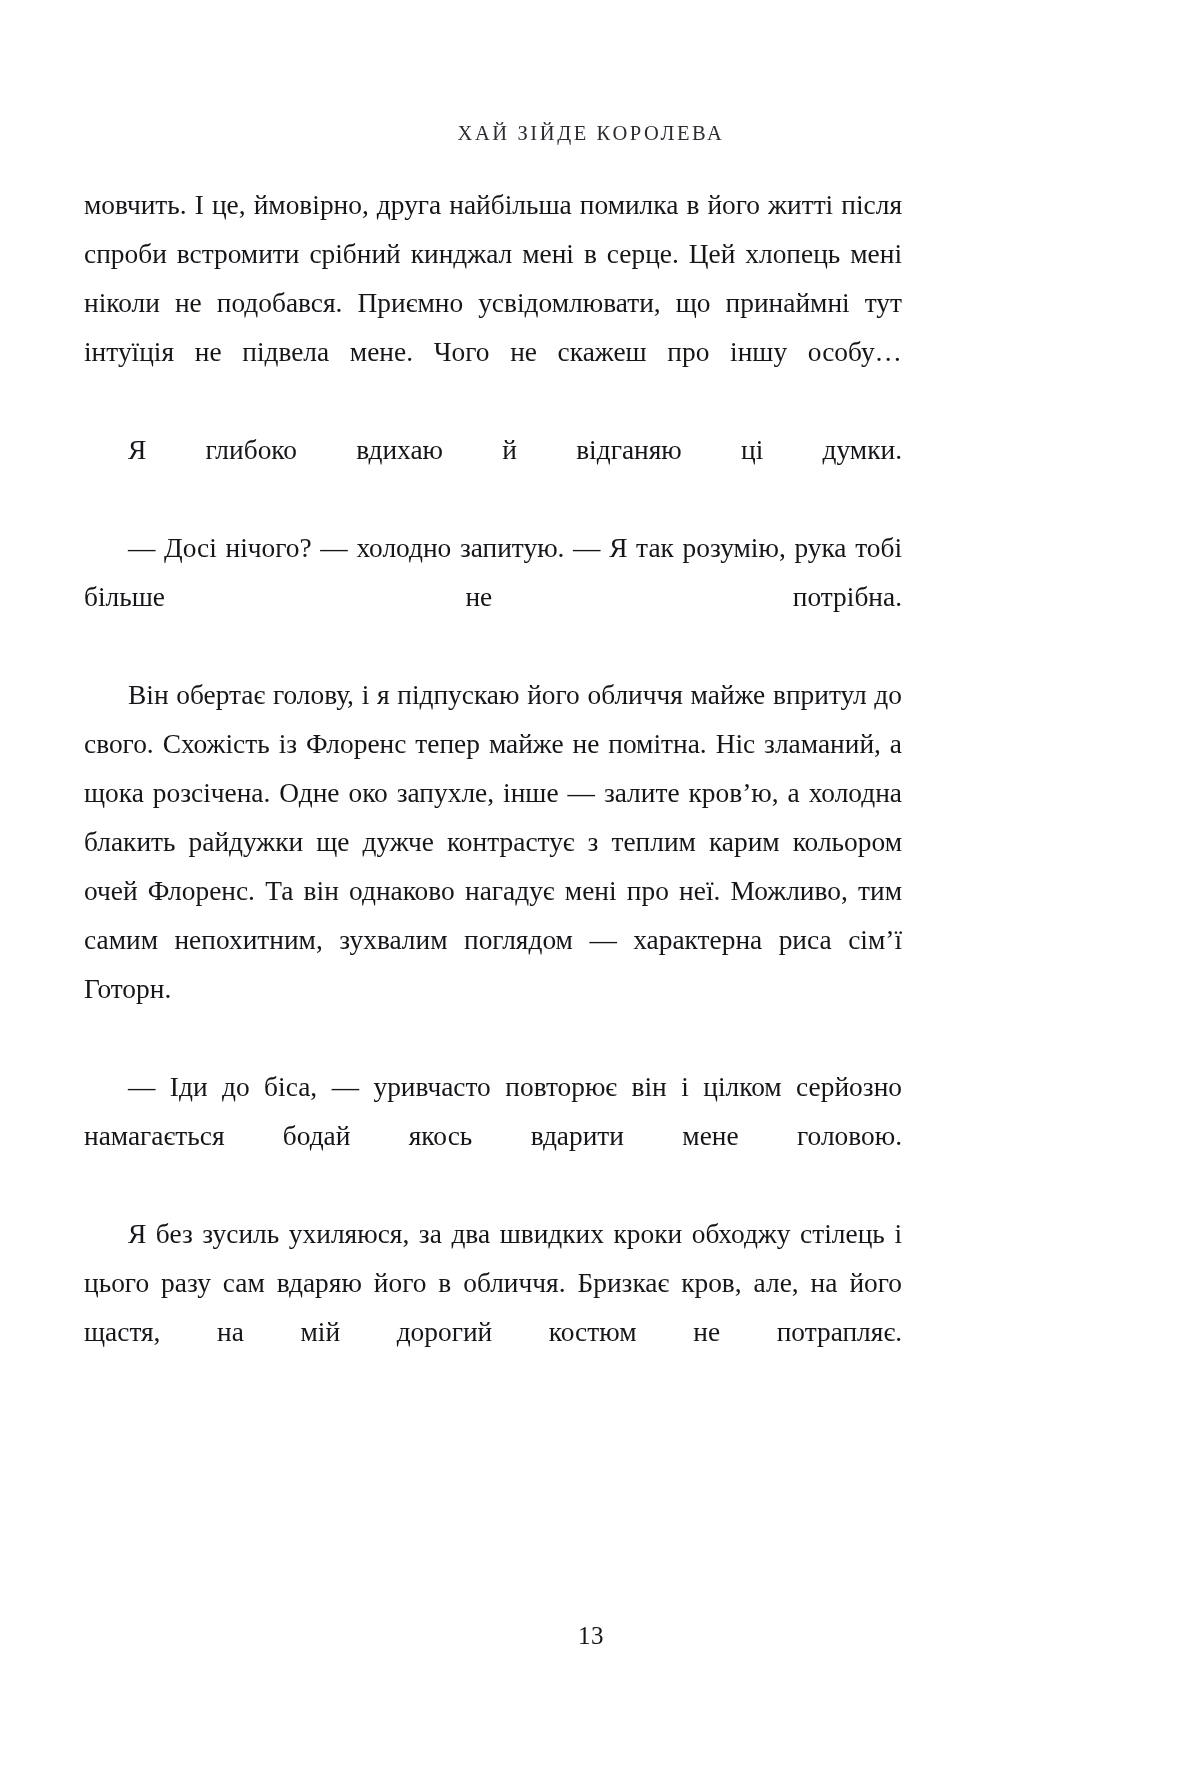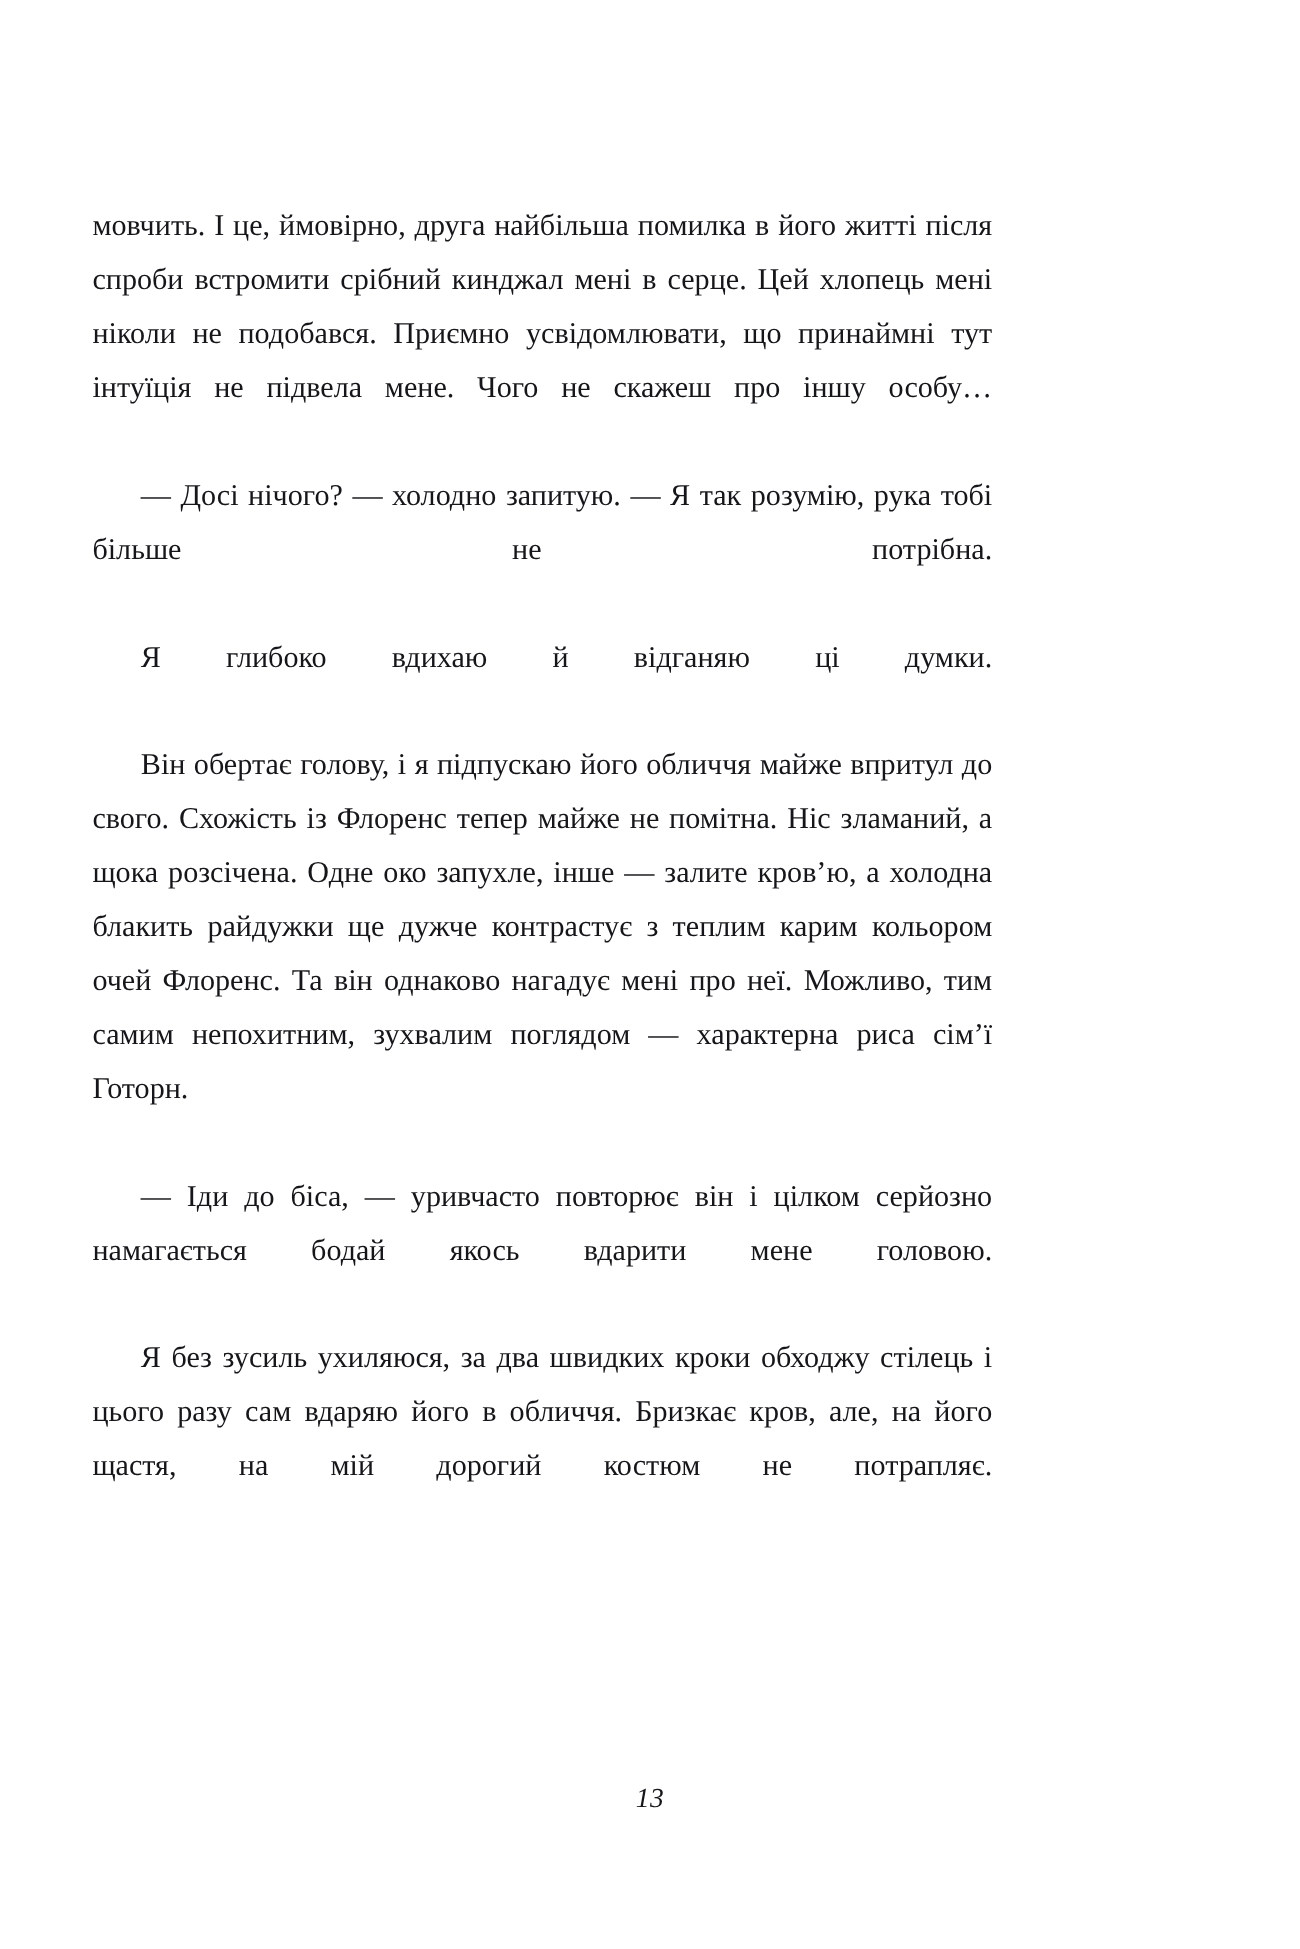--- a/index.html
+++ b/index.html
@@ -77,33 +77,33 @@
   
   .folio {
     position: absolute;
     top: 1622px;
     left: 0;
     width: 1182px;
     text-align: center;
     font-size: 25px;
     color: #16161a;
     letter-spacing: 0.5px;
-    font-style: italic;
   }
 </style>
 </head>
 <body>
 
 <div class="page">
 
+  <div class="running-header">ХАЙ ЗІЙДЕ КОРОЛЕВА</div>
 
   <div class="text-block">
     <p class="para cont">мовчить. І це, ймовірно, друга найбільша помилка в його житті після спроби встромити срібний кинджал мені в серце. Цей хлопець мені ніколи не подобався. Приємно усвідомлювати, що принаймні тут інтуїція не підвела мене. Чого не скажеш про іншу особу…</p>
+    <p class="para indent">Я глибоко вдихаю й відганяю ці думки.</p>
     <p class="para indent">— Досі нічого? — холодно запитую. — Я так розумію, рука тобі більше не потрібна.</p>
-    <p class="para indent">Я глибоко вдихаю й відганяю ці думки.</p>
     <p class="para indent">Він обертає голову, і я підпускаю його обличчя майже впритул до свого. Схожість із Флоренс тепер майже не помітна. Ніс зламаний, а щока розсічена. Одне око запухле, інше — залите кров’ю, а холодна блакить райдужки ще дужче контрастує з теплим карим кольором очей Флоренс. Та він однаково нагадує мені про неї. Можливо, тим самим непохитним, зухвалим поглядом — характерна риса сім’ї Готорн.</p>
     <p class="para indent">— Іди до біса, — уривчасто повторює він і цілком серйозно намагається бодай якось вдарити мене головою.</p>
     <p class="para indent">Я без зусиль ухиляюся, за два швидких кроки обходжу стілець і цього разу сам вдаряю його в обличчя. Бризкає кров, але, на його щастя, на мій дорогий костюм не потрапляє.</p>
   </div>
 
   <div class="folio">13</div>
 
 </div>
 
 </body></html>

